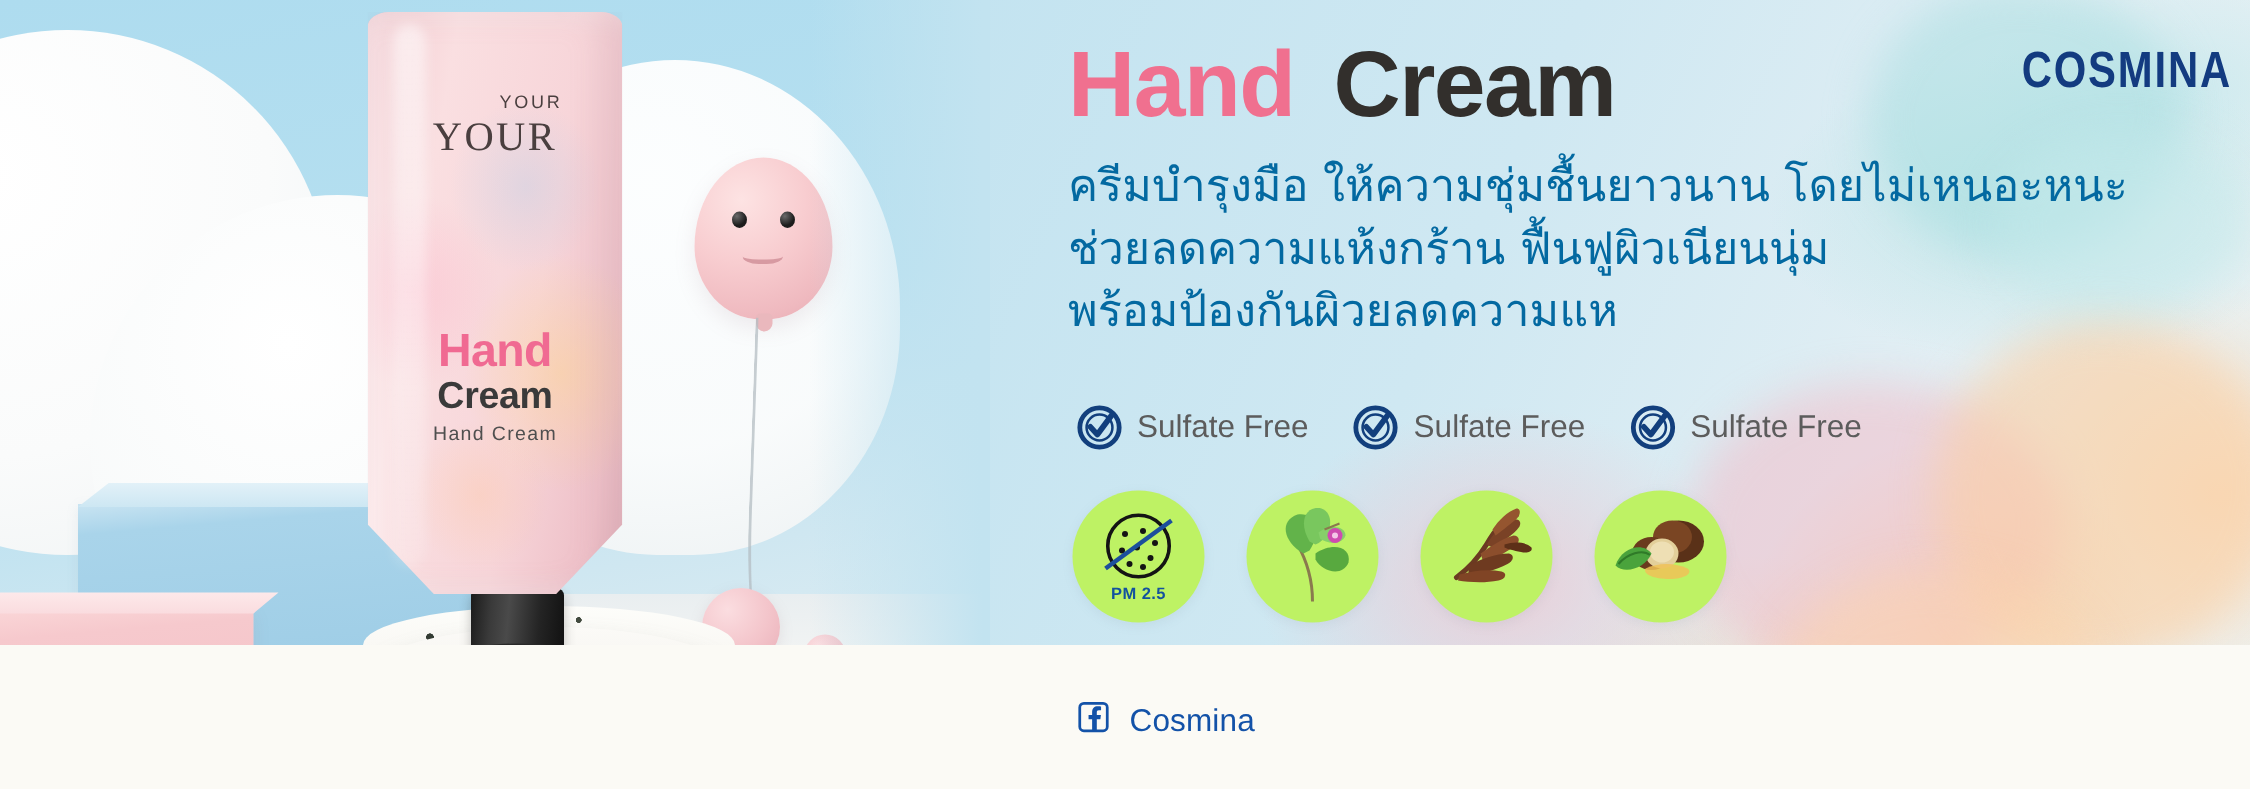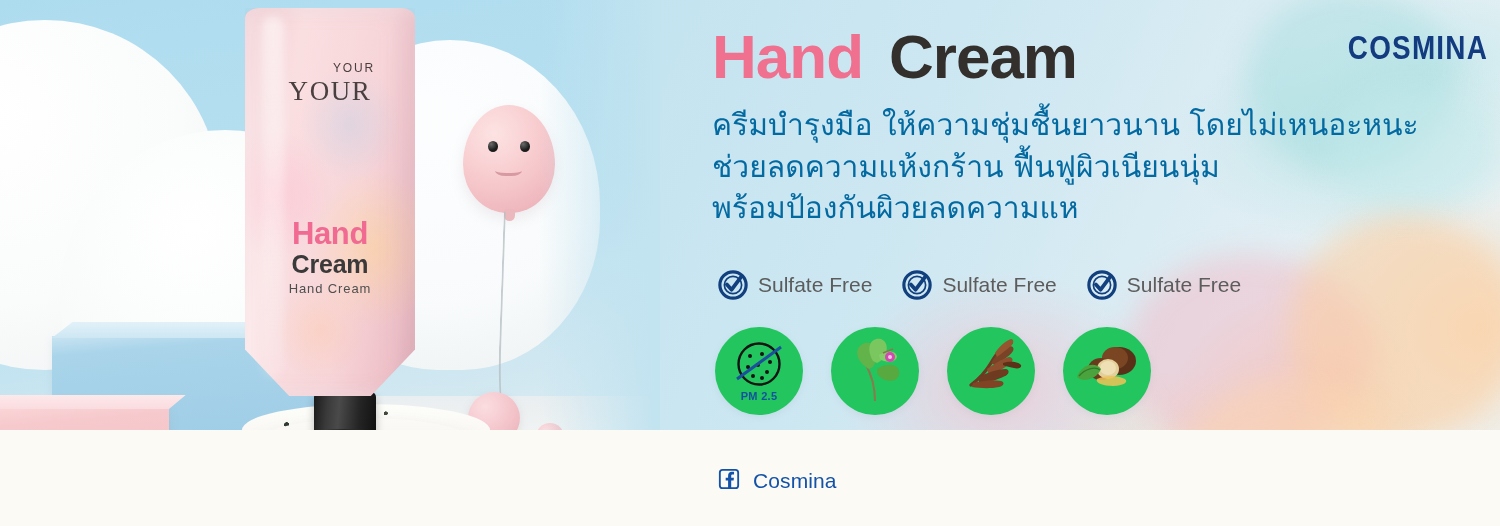--- a/index.html
+++ b/index.html
@@ -231,21 +231,21 @@
     font-family: "DejaVu Sans","Liberation Sans",sans-serif;
     white-space: nowrap;
   }
   .features { position: absolute; left: 6px; top: 270px; display: flex; align-items: center; gap: 30px; }
   .feature { display: flex; align-items: center; gap: 10px; }
   .feature-label { font-size: 21px; color: #5c5c5c; }
   .check-badge { width: 30px; height: 30px; flex: 0 0 30px; }
   .circles { position: absolute; left: 3px; top: 327px; display: flex; gap: 28px; }
   .circle {
     width: 88px; height: 88px; border-radius: 50%;
-    background: #22c55e;
+    background: #bef264;
     display: flex; align-items: center; justify-content: center;
     box-shadow: 0 2px 7px rgba(120,150,165,0.13);
     position: relative; overflow: hidden;
   }
   .pm-label {
     position: absolute; bottom: 13px; left: 0; width: 100%; text-align: center;
     font-size: 11px; font-weight: bold; color: #13529e; letter-spacing: 0.3px;
   }
   .footer-strip {
     position: absolute; left: 0; bottom: 0; width: 1500px; height: 96px;

